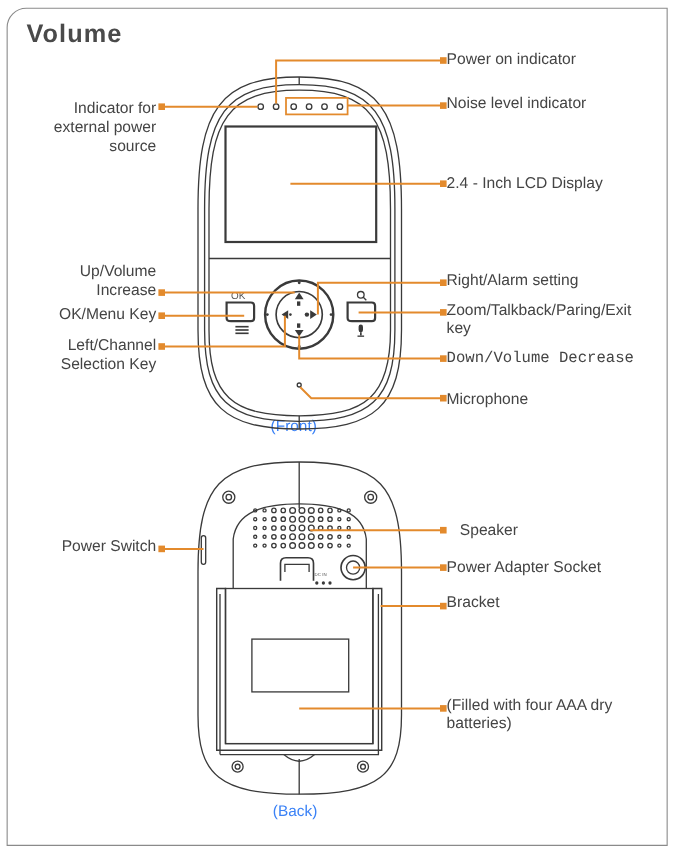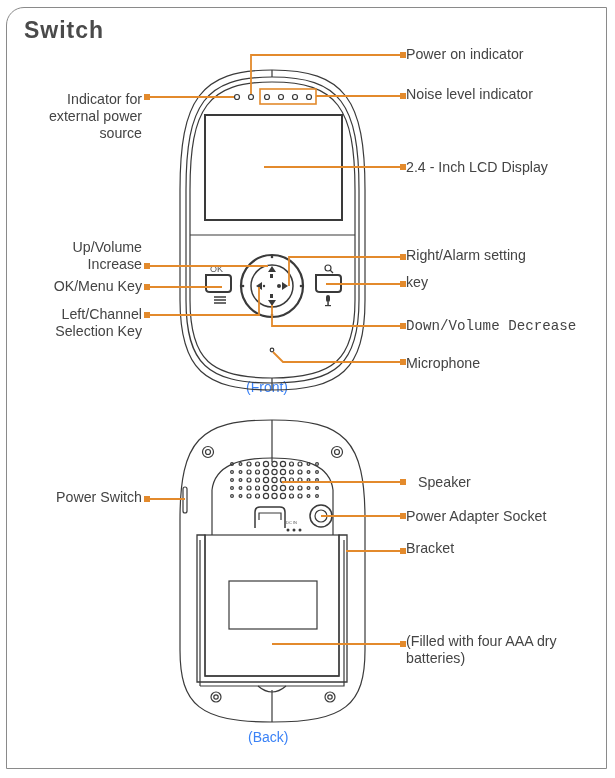--- a/index.html
+++ b/index.html
@@ -11,21 +11,21 @@
            letter-spacing:1px; color:#4a4a4a; }
   .lbl { position:absolute; font-size:14.2px; line-height:17px; color:#444444; white-space:nowrap; }
   .lbl.r { text-align:right; }
   .cap { position:absolute; font-size:14px; color:#3b82f6; }
   svg { position:absolute; left:0; top:0; }
 </style>
 </head>
 <body>
 
 <div id="frame"></div>
-<div id="title">Switch</div>
+<div id="title">Volume</div>
 
 <div class="lbl r" style="right:473px; top:91px;">
   <div>Indicator for</div>
   <div>external power</div>
   <div>source</div>
 </div>
 <div class="lbl r" style="right:473px; top:239px;">
   <div>Up/Volume</div>
   <div>Increase</div>
 </div>
@@ -43,20 +43,21 @@
 <div class="lbl" style="left:406px; top:86px;">
   <div>Noise level indicator</div>
 </div>
 <div class="lbl" style="left:406px; top:159px;">
   <div>2.4 - Inch LCD Display</div>
 </div>
 <div class="lbl" style="left:406px; top:247px;">
   <div>Right/Alarm setting</div>
 </div>
 <div class="lbl" style="left:406px; top:274px;">
+  <div>Zoom/Talkback/Paring/Exit</div>
   <div>key</div>
 </div>
 <div class="lbl" style="left:406px; top:318px;font-family:Liberation Mono, monospace;">
   <div>Down/Volume Decrease</div>
 </div>
 <div class="lbl" style="left:406px; top:355px;">
   <div>Microphone</div>
 </div>
 <div class="cap" style="left:246px; top:379px;">(Front)</div>
 

